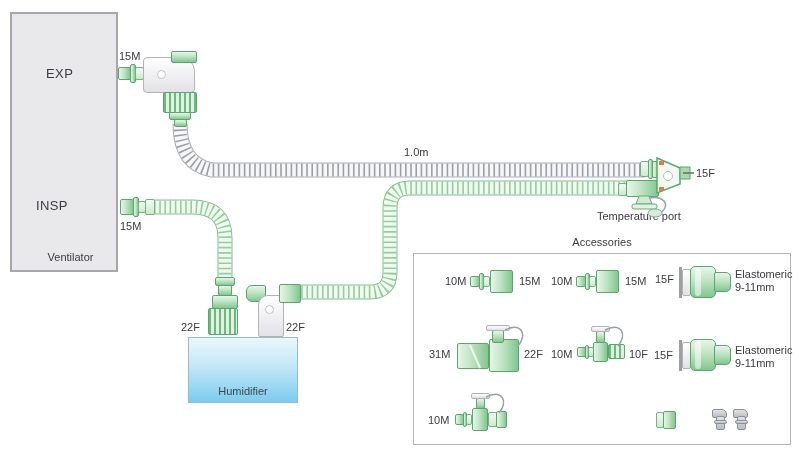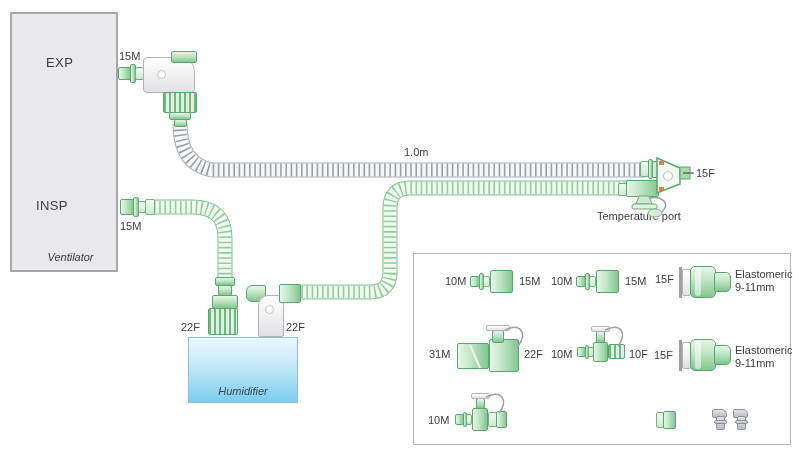--- a/index.html
+++ b/index.html
@@ -67,22 +67,22 @@
       <line x1="220" y1="345" x2="220" y2="362" stroke-width="2.6"></line>
       <polygon points="220,371 215,360 225,360" stroke="none"></polygon>
     </g>
     <g stroke="#7c7c80" fill="#7c7c80">
       <line x1="270" y1="368" x2="270" y2="352" stroke-width="2.6"></line>
       <polygon points="270,343 265,354 275,354" stroke="none"></polygon>
     </g>
   </svg>
 
   <div class="abs vent" style="left:10px;top:12px;width:108px;height:260px;"></div>
-  <div class="lbl ctr" style="left:10px;top:251px;width:121px;font-style:italic;">Ventilator</div>
-  <div class="lbl lbl-lg" style="left:46px;top:56px;">EXP</div>
+  <div class="lbl ctr" style="left:10px;top:251px;width:121px;">Ventilator</div>
+  <div class="lbl lbl-lg" style="left:46px;top:67px;">EXP</div>
   <div class="lbl lbl-lg" style="left:36px;top:199px;">INSP</div>
   <div class="lbl" style="left:119px;top:50px;">15M</div>
   <div class="lbl" style="left:120px;top:220px;">15M</div>
 
   <div class="abs gv" style="left:118px;top:67px;width:13px;height:13px;"></div>
   <div class="abs gv" style="left:130px;top:64px;width:6px;height:19px;"></div>
   <div class="abs glight" style="left:135px;top:67px;width:9px;height:13px;"></div>
   <div class="abs wht" style="left:143px;top:57px;width:52px;height:36px;border-radius:4px 14px 4px 4px;"></div>
   <div class="abs g" style="left:171px;top:51px;width:26px;height:12px;"></div>
   <div class="abs circle" style="left:157px;top:70px;width:9px;height:9px;"></div>
@@ -96,40 +96,41 @@
   <div class="abs glight" style="left:145px;top:199px;width:10px;height:16px;"></div>
 
   <div class="lbl" style="left:404px;top:146px;">1.0m</div>
 
   <div class="abs g" style="left:215px;top:277px;width:20px;height:9px;"></div>
   <div class="abs g" style="left:218px;top:285px;width:14px;height:11px;"></div>
   <div class="abs g" style="left:212px;top:295px;width:26px;height:14px;"></div>
   <div class="abs rib" style="left:208px;top:308px;width:30px;height:27px;"></div>
 
   <div class="abs hum" style="left:188px;top:337px;width:110px;height:66px;"></div>
-  <div class="lbl ctr" style="left:188px;top:385px;width:110px;color:#3f4649;font-style:italic;">Humidifier</div>
+  <div class="lbl ctr" style="left:188px;top:385px;width:110px;color:#3f4649;">Humidifier</div>
   <div class="lbl" style="left:181px;top:321px;">22F</div>
   <div class="lbl" style="left:286px;top:321px;">22F</div>
 
   <div class="abs g" style="left:246px;top:285px;width:20px;height:17px;border-radius:6px 2px 2px 6px;"></div>
   <div class="abs wht" style="left:258px;top:295px;width:26px;height:42px;border-radius:10px 3px 2px 2px;"></div>
   <div class="abs gv" style="left:279px;top:284px;width:22px;height:19px;"></div>
   <div class="abs circle" style="left:265px;top:305px;width:9px;height:9px;"></div>
 
   <div class="abs glight" style="left:640px;top:161px;width:9px;height:16px;"></div>
   <div class="abs gv" style="left:648px;top:159px;width:5px;height:20px;"></div>
   <div class="abs gv" style="left:652px;top:161px;width:9px;height:17px;"></div>
 
   <div class="abs glight" style="left:618px;top:183px;width:9px;height:13px;"></div>
   <div class="abs gv" style="left:626px;top:180px;width:33px;height:17px;"></div>
 
   <div class="lbl" style="left:696px;top:167px;">15F</div>
   <div class="lbl" style="left:597px;top:210px;">Temperature port</div>
 
   <div class="abs panel" style="left:413px;top:253px;width:378px;height:192px;"></div>
+  <div class="lbl ctr" style="left:413px;top:236px;width:378px;">Accessories</div>
 
   <div class="lbl" style="left:445px;top:275px;">10M</div>
   <div class="abs gv" style="left:470px;top:276px;width:10px;height:11px;"></div>
   <div class="abs gv" style="left:479px;top:273px;width:5px;height:17px;"></div>
   <div class="abs glight" style="left:483px;top:276px;width:7px;height:11px;"></div>
   <div class="abs gv" style="left:490px;top:270px;width:23px;height:23px;"></div>
   <div class="lbl" style="left:519px;top:275px;">15M</div>
 
   <div class="lbl" style="left:551px;top:275px;">10M</div>
   <div class="abs gv" style="left:576px;top:276px;width:10px;height:11px;"></div>

